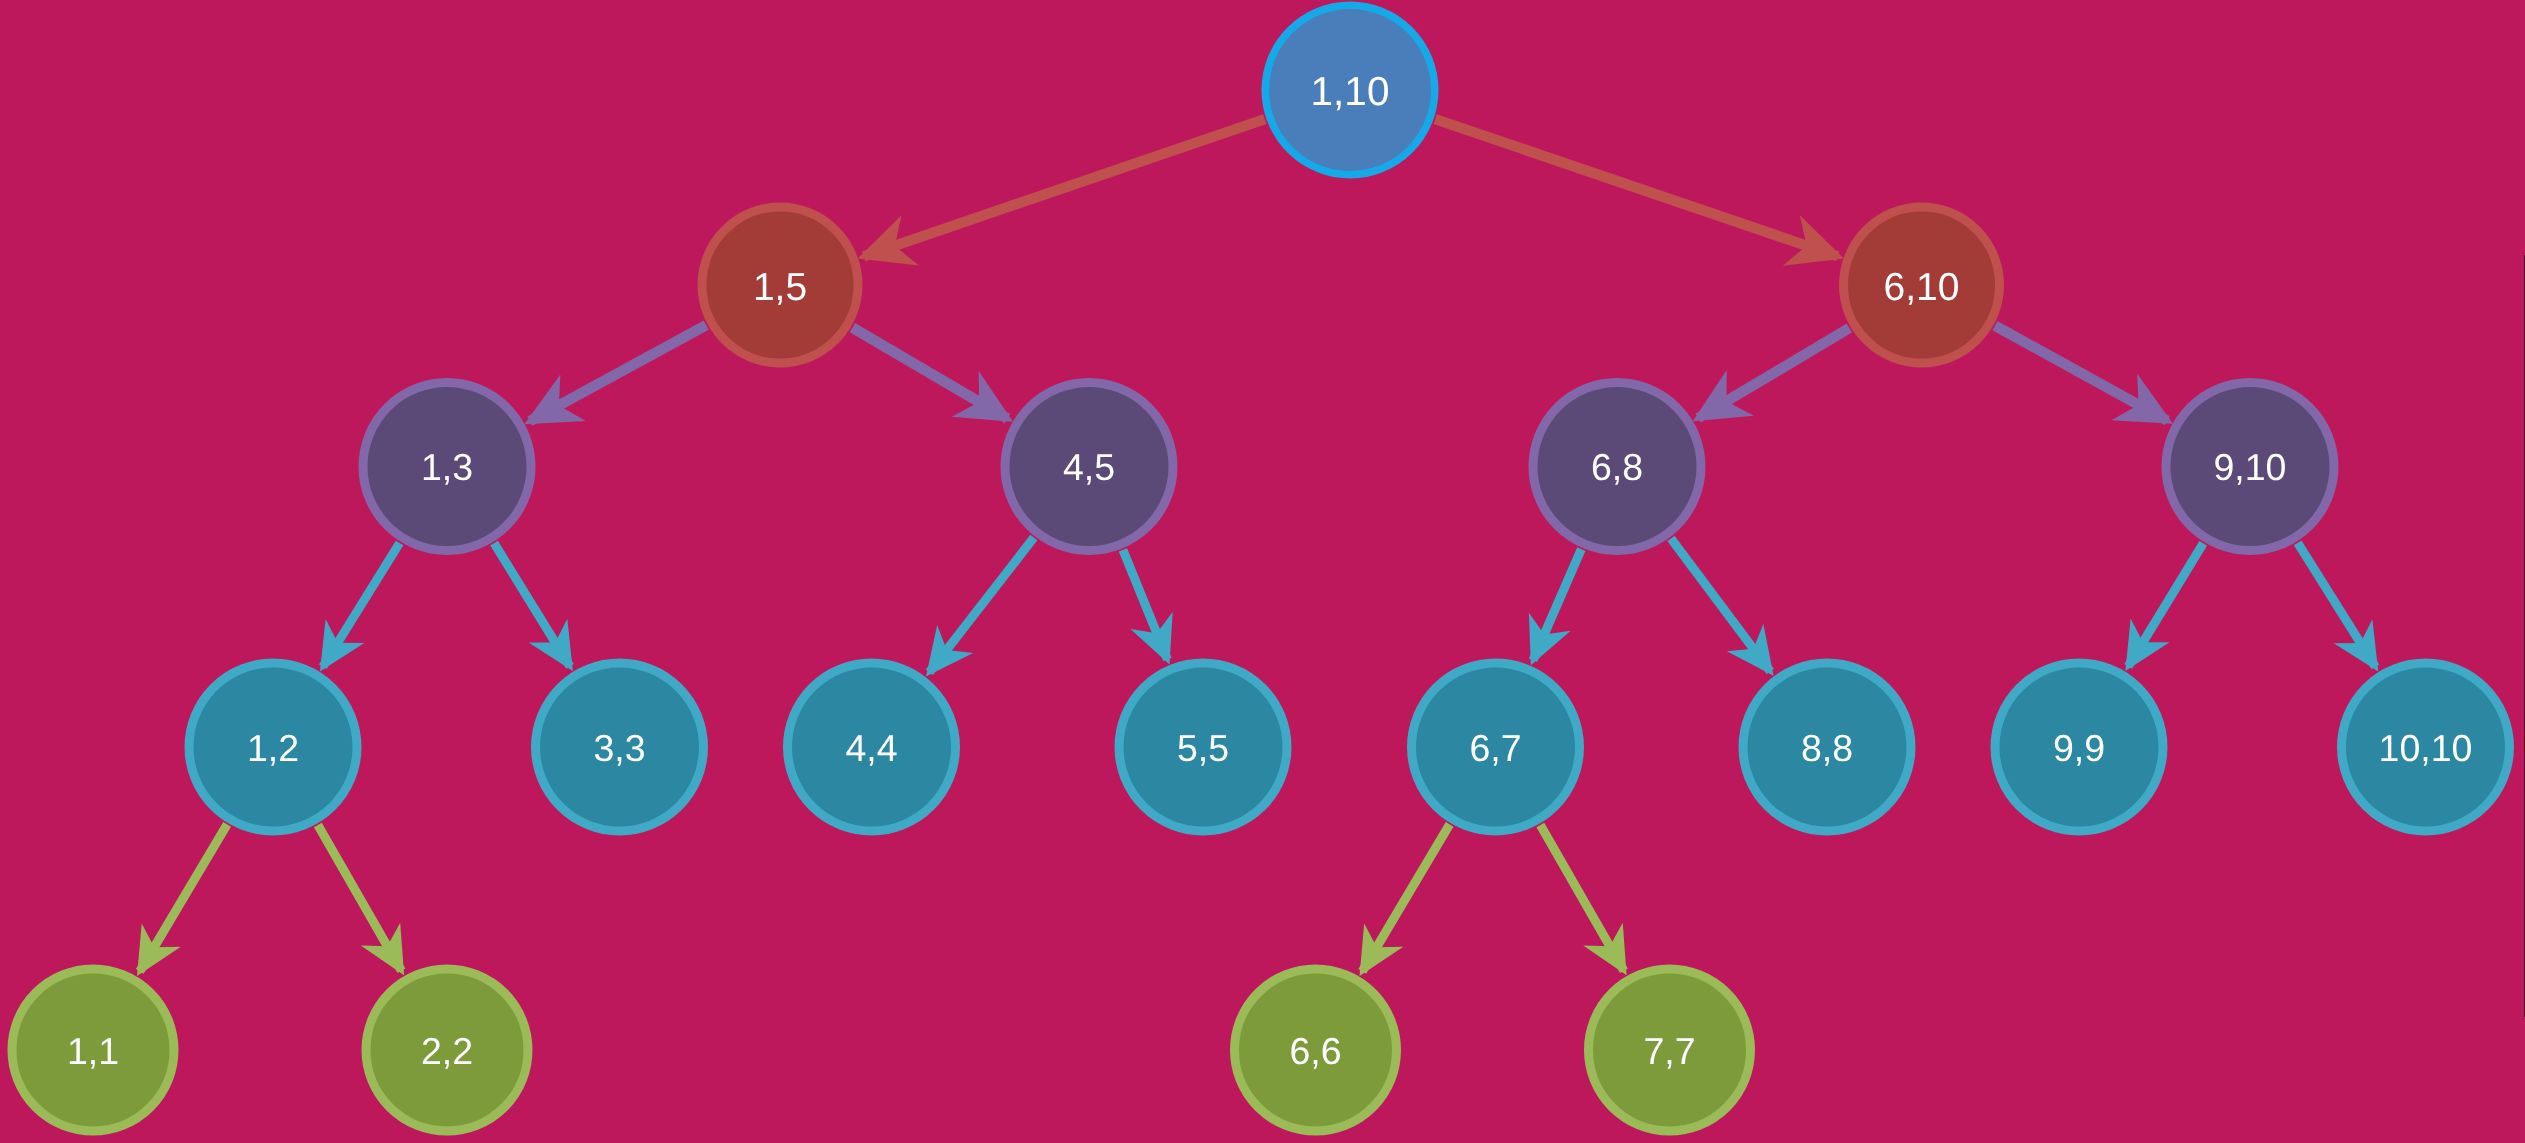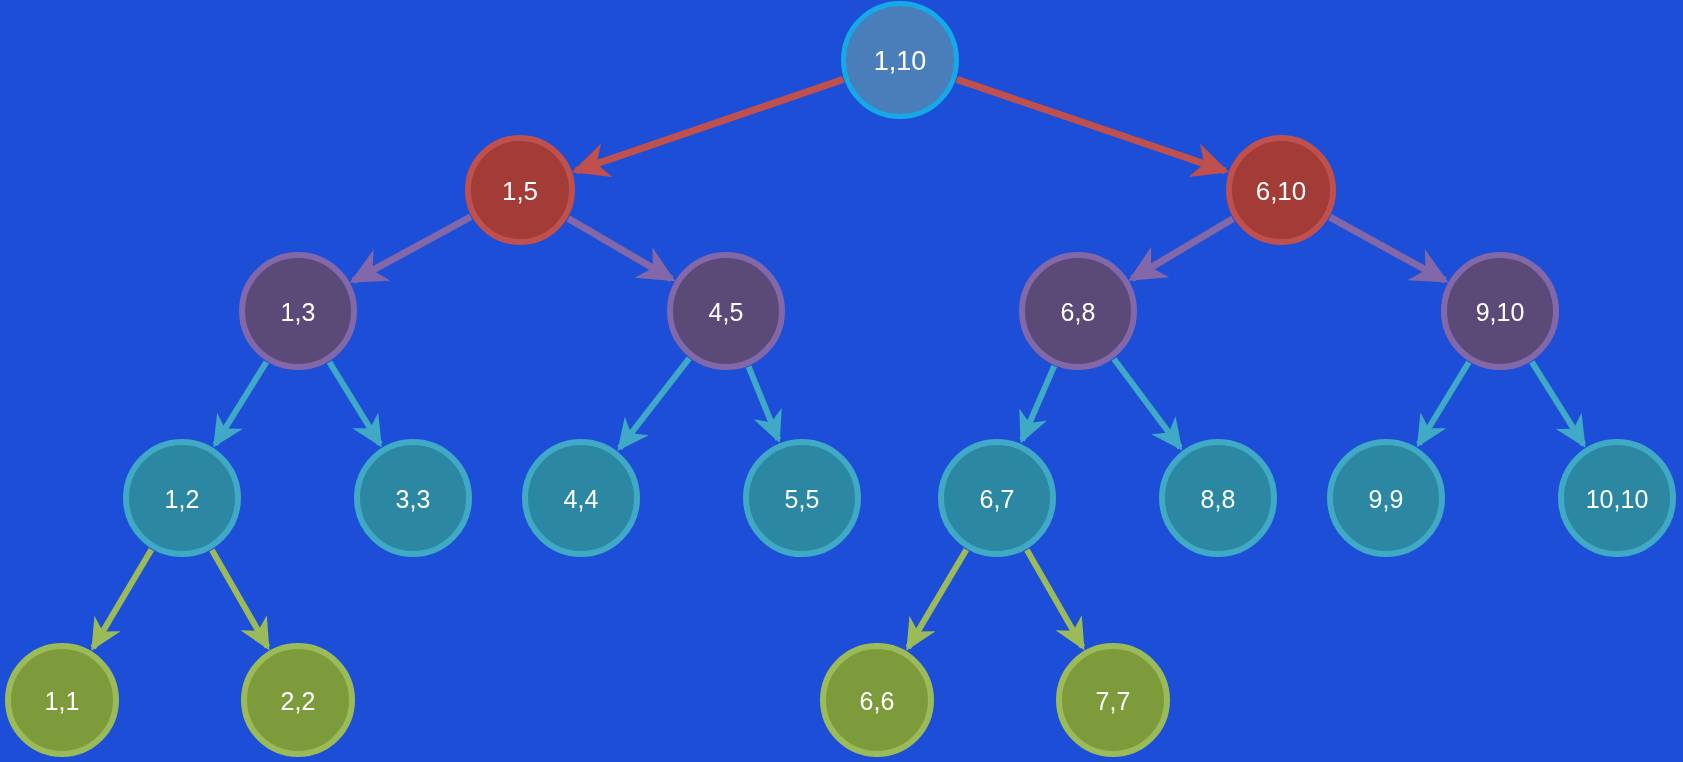--- a/index.html
+++ b/index.html
@@ -10,21 +10,21 @@
   body {
     width: 1683px;
     height: 762px;
     overflow: hidden;
     font-family: "Liberation Sans", sans-serif;
   }
   #diagram-root {
     position: relative;
     width: 1683px;
     height: 762px;
-    background: #1d4ed8;
+    background: #be185d;
   }
   #tree-svg {
     display: block;
     width: 1683px;
     height: 762px;
   }
   .node-label {
     font-family: "Liberation Sans", sans-serif;
     fill: #ffffff;
     text-anchor: middle;

